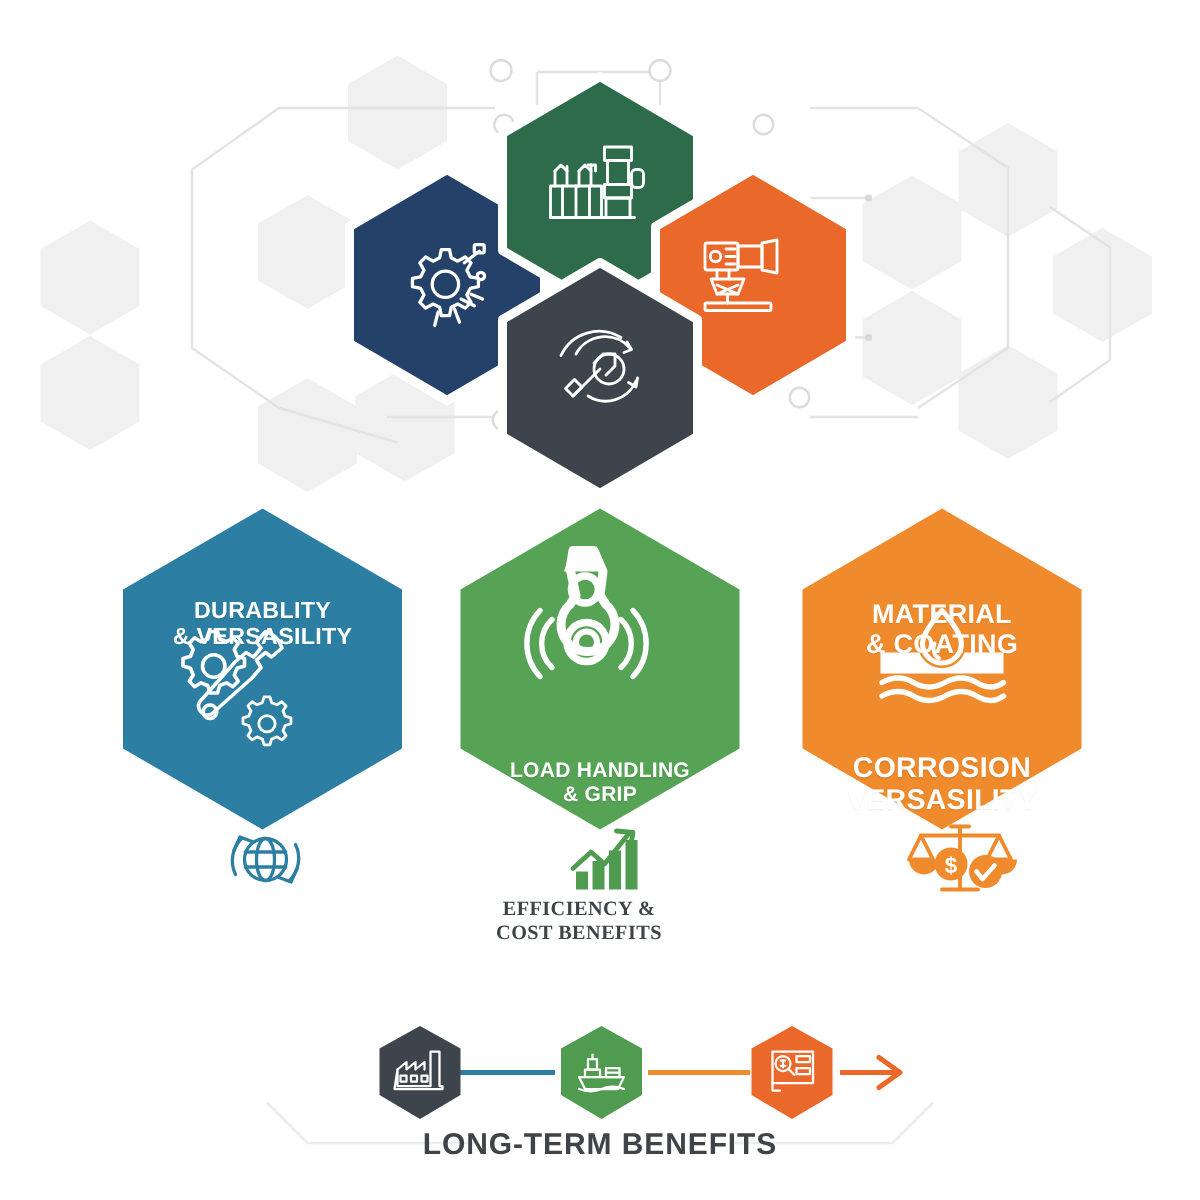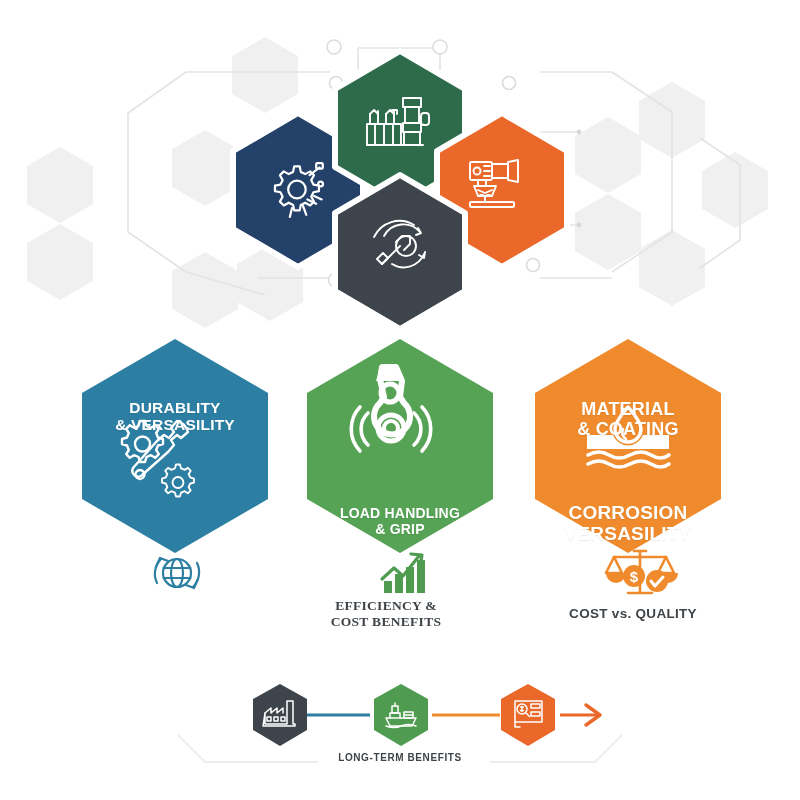--- a/index.html
+++ b/index.html
@@ -60,21 +60,21 @@
   }
   .caption-icon {
     position: absolute;
     width: 80px;
     height: 60px;
   }
 
   .flow-title {
     position: absolute;
     text-align: center;
-    font-size: 10px;
+    font-size: 20px;
     font-weight: bold;
     color: #3f4448;
     letter-spacing: .6px;
   }
 </style>
 </head>
 <body>
 
 <div id="page">
 
@@ -335,23 +335,20 @@
           </g>
           <path d="M6 30 a10 10 0 0 0 20 0z" fill="#ef8b2c"></path>
           <path d="M58 30 a10 10 0 0 0 20 0z" fill="#ef8b2c"></path>
           <circle cx="34" cy="33" r="11" fill="#ef8b2c"></circle>
           <text x="34" y="39" font-family="'Liberation Sans', sans-serif" font-size="15" font-weight="bold" fill="#ffffff" text-anchor="middle">$</text>
           <circle cx="57" cy="38" r="11" fill="#ef8b2c"></circle>
           <path d="M51 38 l4 5 8 -9" fill="none" stroke="#ffffff" stroke-width="3" stroke-linecap="round" stroke-linejoin="round"></path>
         </g>
       </svg>
     </div>
-    <div class="caption" style="left:518px; top:606px; width:230px;">
-      <span>COST vs. QUALITY</span>
-    </div>
   </div>
 
   <div class="layer" id="bottom-flow">
     <svg width="800" height="800" viewBox="0 0 800 800" style="position:absolute; left:0; top:0;">
 
       <g stroke-width="3.2" fill="none">
         <line x1="300" y1="715" x2="370" y2="715" stroke="#2c7fa2"></line>
         <line x1="432" y1="715" x2="500" y2="715" stroke="#ef8b2c"></line>
         <line x1="560" y1="715" x2="598" y2="715" stroke="#e9682a"></line>
       </g>

